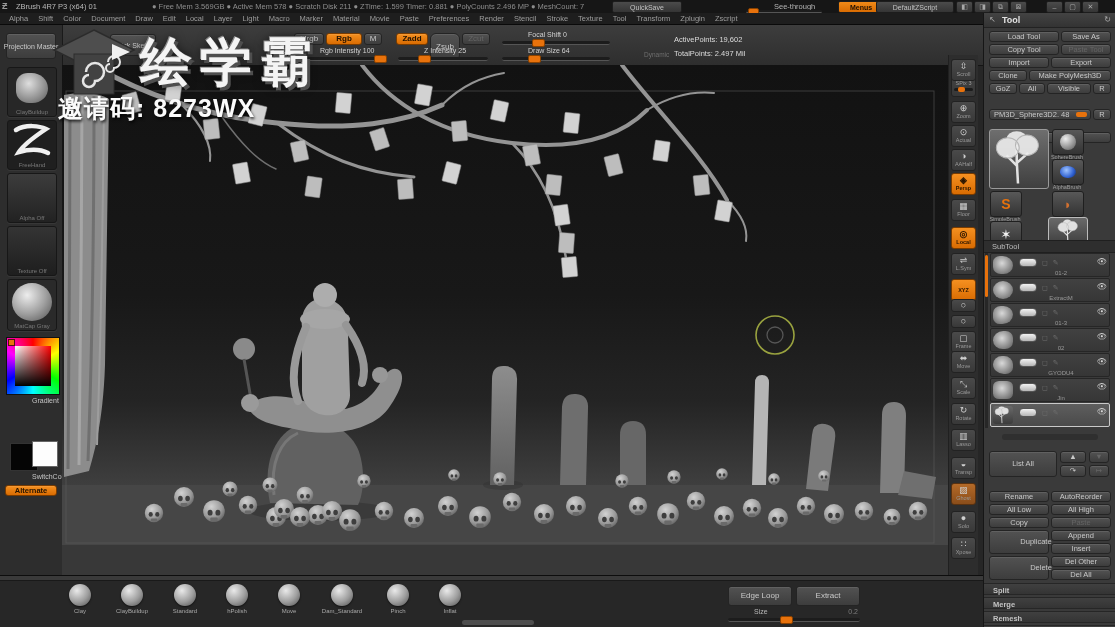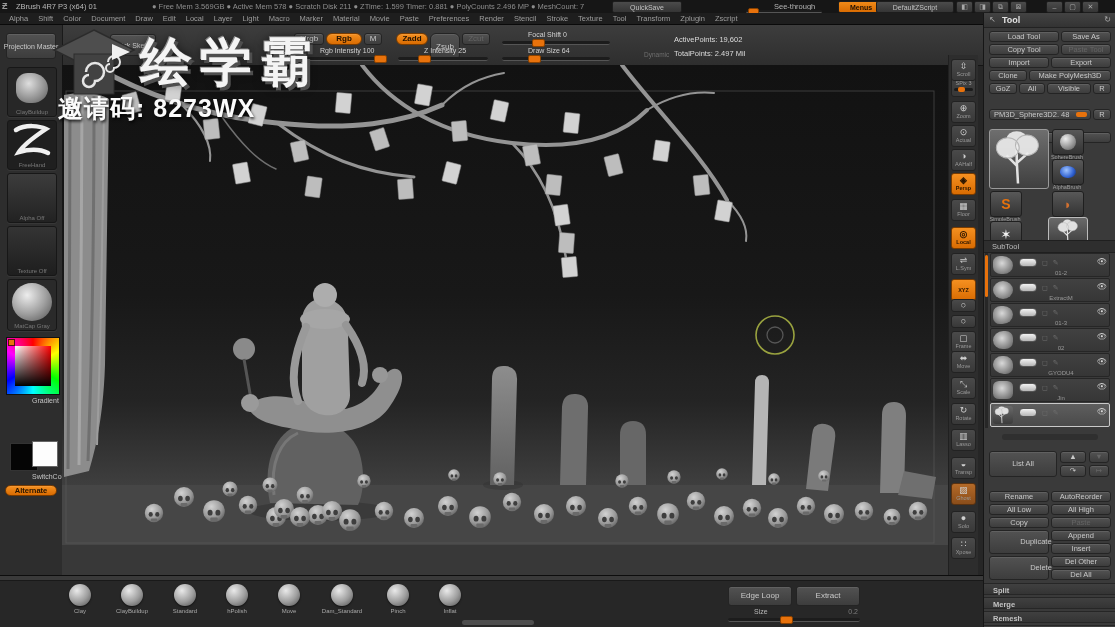--- a/index.html
+++ b/index.html
@@ -10,21 +10,21 @@
     -webkit-user-select:none;user-select:none;
   }
   
   .btn{
     background:linear-gradient(#525252,#3d3d3d);
     border:1px solid #242424;border-radius:3px;color:#c9c9c9;
     font-size:8px;line-height:1;display:flex;align-items:center;justify-content:center;
     box-shadow:inset 0 1px rgba(255,255,255,.09);position:absolute;box-sizing:border-box;
     white-space:nowrap;
   }
-  .btn.orange{background:linear-gradient(#f59020,#d96c02);color:#241300;font-weight:bold;border-color:#7a3c00;border-radius:6px;}
+  .btn.orange{background:linear-gradient(#f59020,#d96c02);color:#241300;font-weight:bold;border-color:#7a3c00;}
   .btn.dim{color:#656565;}
   .lbl{position:absolute;font-size:7.5px;white-space:nowrap;padding-left:24px;}
   .track{position:absolute;height:3px;background:#1c1c1c;border-bottom:1px solid #555;border-radius:2px;}
   .knob{position:absolute;top:-2px;width:11px;height:6px;background:#e8720c;border-radius:2px;border:1px solid #8a4200;}
   
   #titlebar{position:absolute;left:0;top:0;width:1115px;height:13px;background:#161616;border-bottom:1px solid #000;}
   #titlebar .title{position:absolute;left:16px;top:2px;font-size:7.5px;color:#b9b9b9;}
   #titlebar .stats{position:absolute;left:152px;top:2px;font-size:7.5px;color:#8d8d8d;}
   #zlogo{position:absolute;left:2px;top:1px;width:11px;height:11px;color:#9a9a9a;font-size:9px;font-weight:bold;}
   .tb-btn{position:absolute;top:1px;height:10px;background:linear-gradient(#4b4b4b,#353535);border:1px solid #1d1d1d;border-radius:2px;font-size:7px;color:#c3c3c3;display:flex;align-items:center;justify-content:center;padding:0 5px;}

